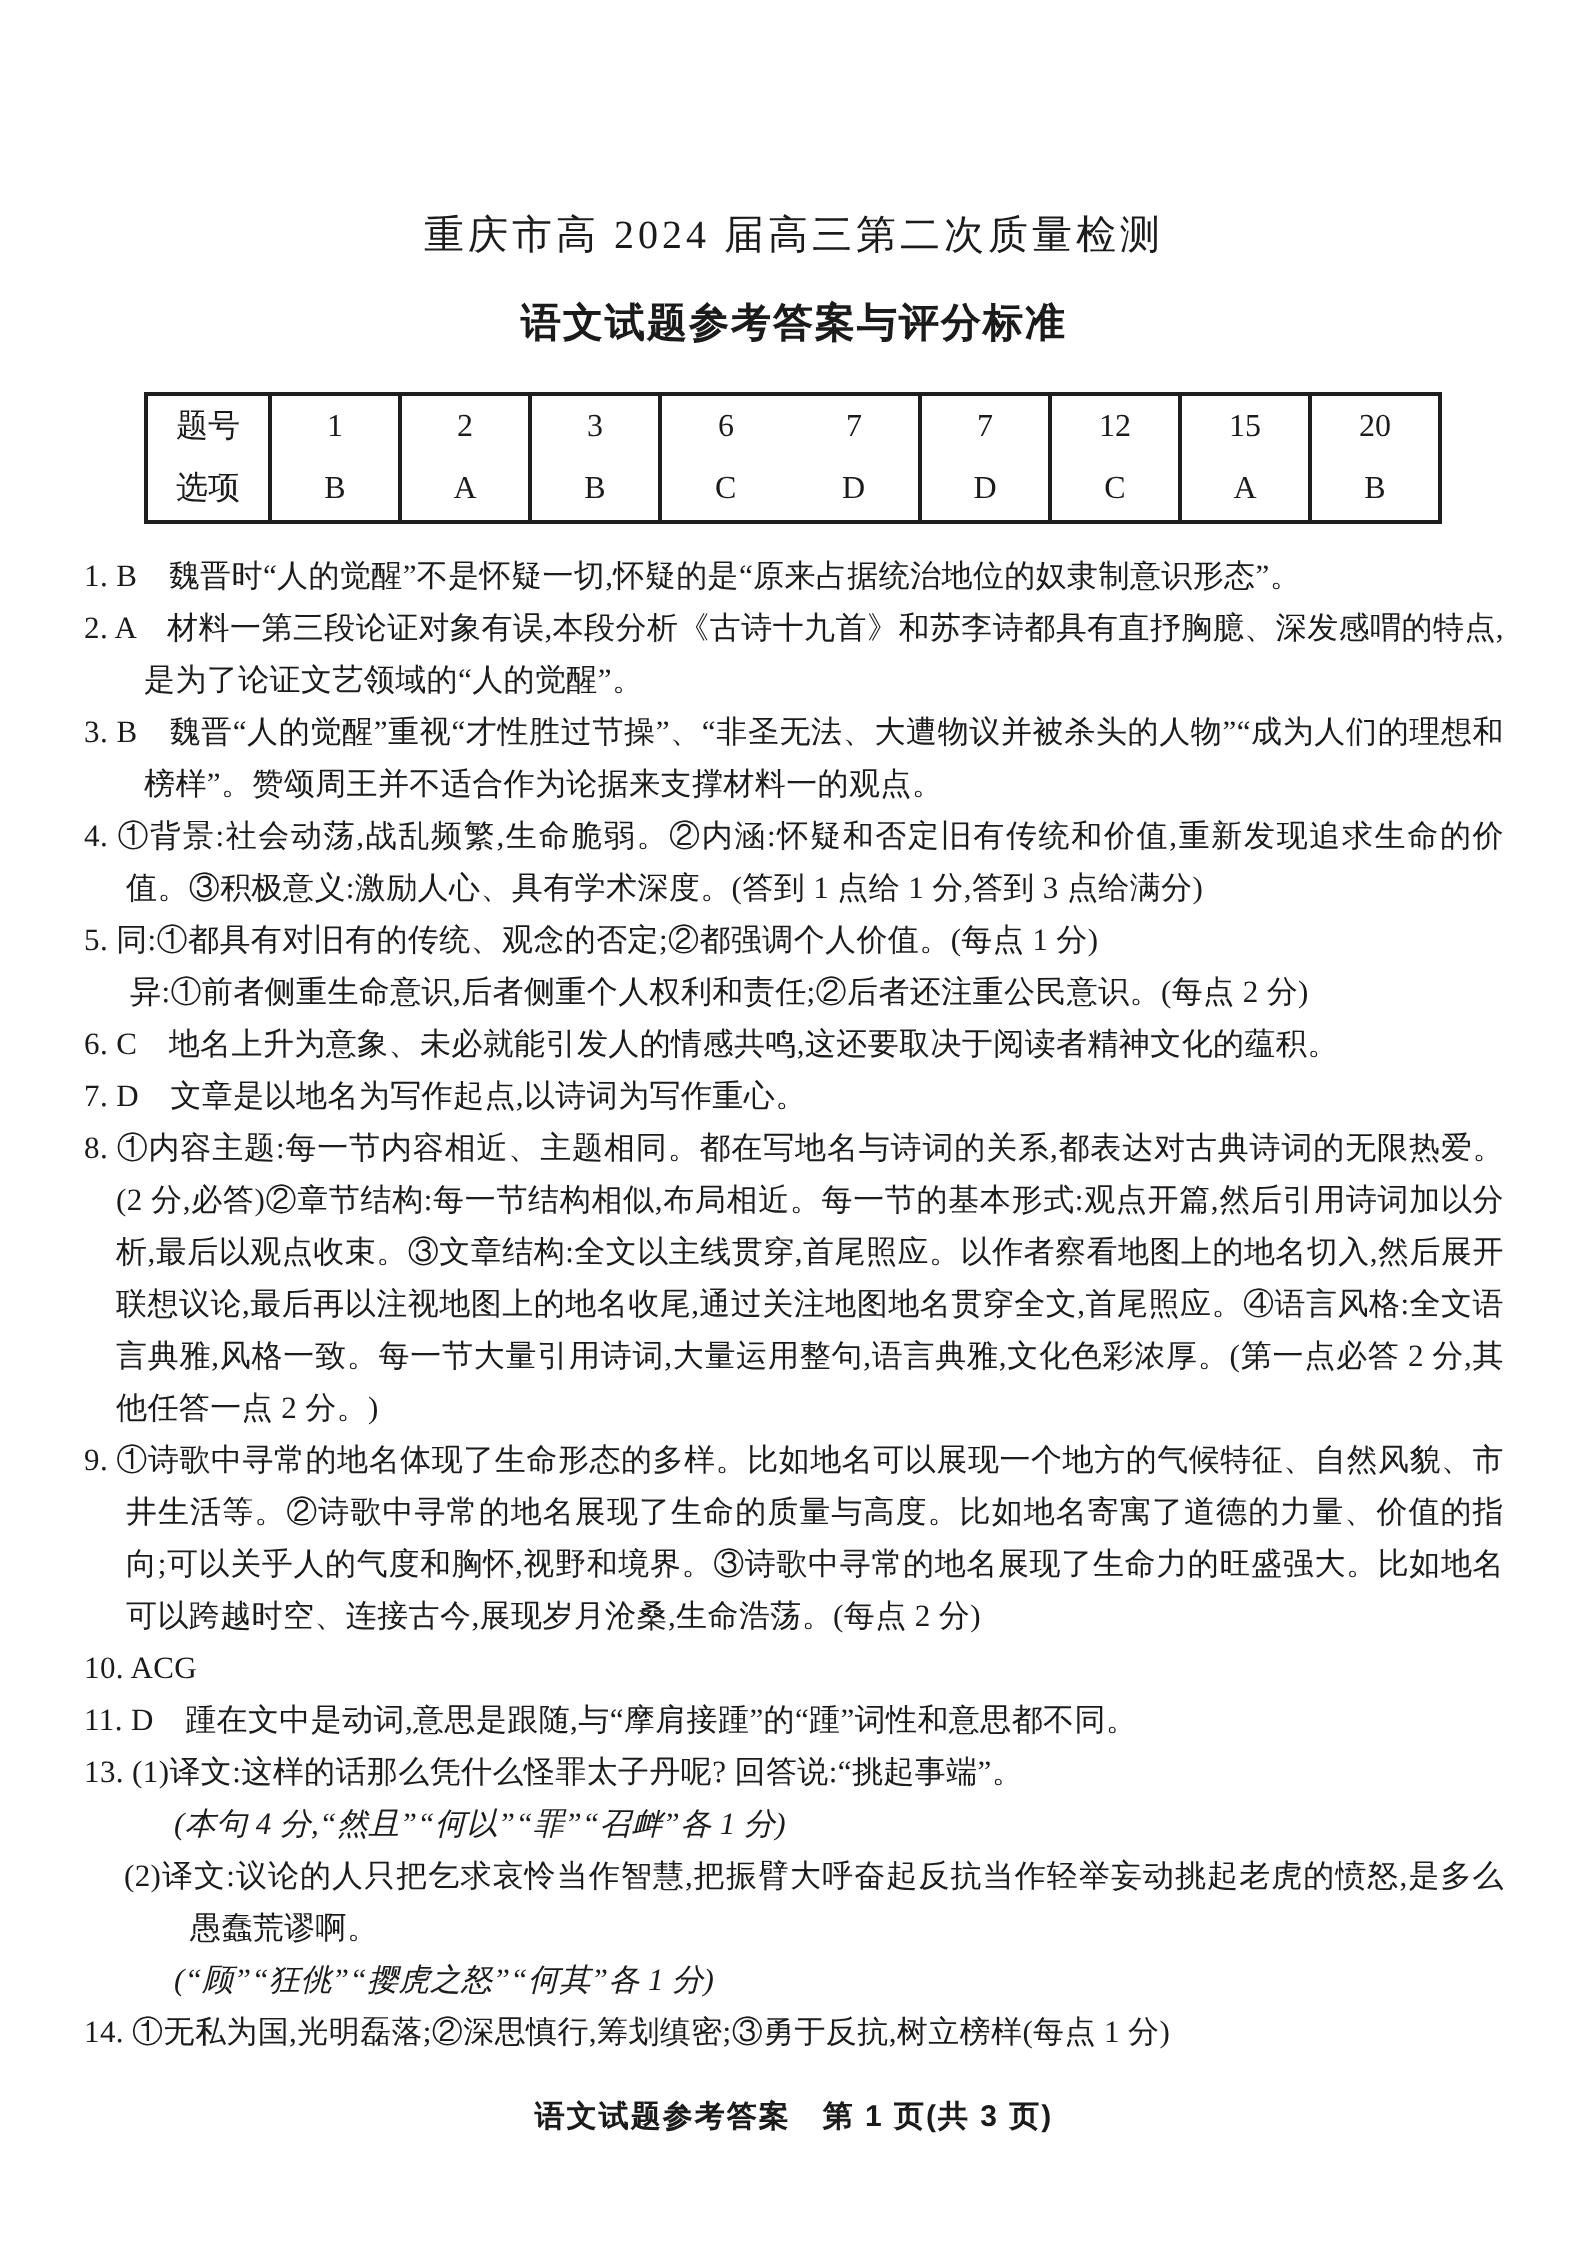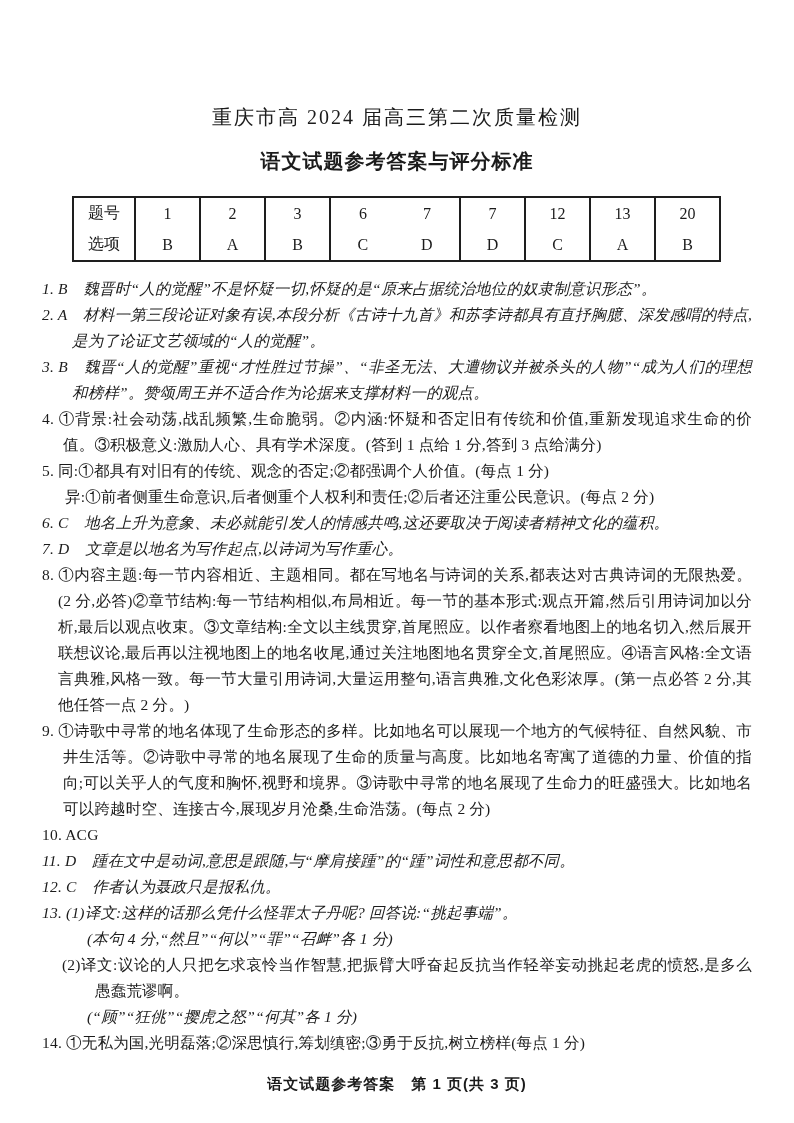--- a/index.html
+++ b/index.html
@@ -58,21 +58,21 @@
     justify-content: space-around;
   }
   .answers {
     font-size: 15.5px;
     line-height: 26px;
     text-align: justify;
     letter-spacing: 0.2px;
   }
   .ln { margin: 0; }
   .gap { margin-top: 0; }
-  .hang30 { padding-left: 30px; text-indent: -30px; font-style: italic; }
+  .hang30 { padding-left: 30px; text-indent: -30px; }
   .hang20 { padding-left: 21px; text-indent: -21px; }
   .hang16 { padding-left: 16px; text-indent: -16px; }
   .ind23  { padding-left: 23px; }
   .ind45  { padding-left: 45px; font-style: italic; }
   .hangT  { padding-left: 53px; text-indent: -33px; }
   .page-footer {
     text-align: center;
     font-size: 15px;
     font-weight: bold;
     font-family: "Liberation Sans", "DejaVu Sans", sans-serif;
@@ -110,21 +110,21 @@
         <td>2</td>
         <td>3</td>
         <td colspan="2">
           <span class="pair">
             <span>6</span>
             <span>7</span>
           </span>
         </td>
         <td>7</td>
         <td>12</td>
-        <td>13</td>
+        <td>15</td>
         <td>20</td>
       </tr>
       <tr>
         <td>选项</td>
         <td>B</td>
         <td>A</td>
         <td>B</td>
         <td colspan="2">
           <span class="pair">
             <span>C</span>
@@ -145,21 +145,20 @@
       <p class="ln gap hang30">3. B　魏晋“人的觉醒”重视“才性胜过节操”、“非圣无法、大遭物议并被杀头的人物”“成为人们的理想和榜样”。赞颂周王并不适合作为论据来支撑材料一的观点。</p>
       <p class="ln gap hang20">4. ①背景:社会动荡,战乱频繁,生命脆弱。②内涵:怀疑和否定旧有传统和价值,重新发现追求生命的价值。③积极意义:激励人心、具有学术深度。(答到 1 点给 1 分,答到 3 点给满分)</p>
       <p class="ln gap">5. 同:①都具有对旧有的传统、观念的否定;②都强调个人价值。(每点 1 分)</p>
       <p class="ln ind23">异:①前者侧重生命意识,后者侧重个人权利和责任;②后者还注重公民意识。(每点 2 分)</p>
       <p class="ln gap hang30">6. C　地名上升为意象、未必就能引发人的情感共鸣,这还要取决于阅读者精神文化的蕴积。</p>
       <p class="ln gap hang30">7. D　文章是以地名为写作起点,以诗词为写作重心。</p>
       <p class="ln gap hang16">8. ①内容主题:每一节内容相近、主题相同。都在写地名与诗词的关系,都表达对古典诗词的无限热爱。(2 分,必答)②章节结构:每一节结构相似,布局相近。每一节的基本形式:观点开篇,然后引用诗词加以分析,最后以观点收束。③文章结构:全文以主线贯穿,首尾照应。以作者察看地图上的地名切入,然后展开联想议论,最后再以注视地图上的地名收尾,通过关注地图地名贯穿全文,首尾照应。④语言风格:全文语言典雅,风格一致。每一节大量引用诗词,大量运用整句,语言典雅,文化色彩浓厚。(第一点必答 2 分,其他任答一点 2 分。)</p>
       <p class="ln gap hang20">9. ①诗歌中寻常的地名体现了生命形态的多样。比如地名可以展现一个地方的气候特征、自然风貌、市井生活等。②诗歌中寻常的地名展现了生命的质量与高度。比如地名寄寓了道德的力量、价值的指向;可以关乎人的气度和胸怀,视野和境界。③诗歌中寻常的地名展现了生命力的旺盛强大。比如地名可以跨越时空、连接古今,展现岁月沧桑,生命浩荡。(每点 2 分)</p>
       <p class="ln gap">10. ACG</p>
       <p class="ln gap hang30">11. D　踵在文中是动词,意思是跟随,与“摩肩接踵”的“踵”词性和意思都不同。</p>
-      <p class="ln gap hang30">12. C　作者认为聂政只是报私仇。</p>
       <p class="ln gap hang30">13. (1)译文:这样的话那么凭什么怪罪太子丹呢? 回答说:“挑起事端”。</p>
       <p class="ln ind45">(本句 4 分,“然且”“何以”“罪”“召衅”各 1 分)</p>
       <p class="ln hangT">(2)译文:议论的人只把乞求哀怜当作智慧,把振臂大呼奋起反抗当作轻举妄动挑起老虎的愤怒,是多么愚蠢荒谬啊。</p>
       <p class="ln ind45">(“顾”“狂佻”“撄虎之怒”“何其”各 1 分)</p>
       <p class="ln gap hang20">14. ①无私为国,光明磊落;②深思慎行,筹划缜密;③勇于反抗,树立榜样(每点 1 分)</p>
     </div>
 
     <div class="page-footer">语文试题参考答案　第 1 页(共 3 页)</div>
   </div>
 </div>

